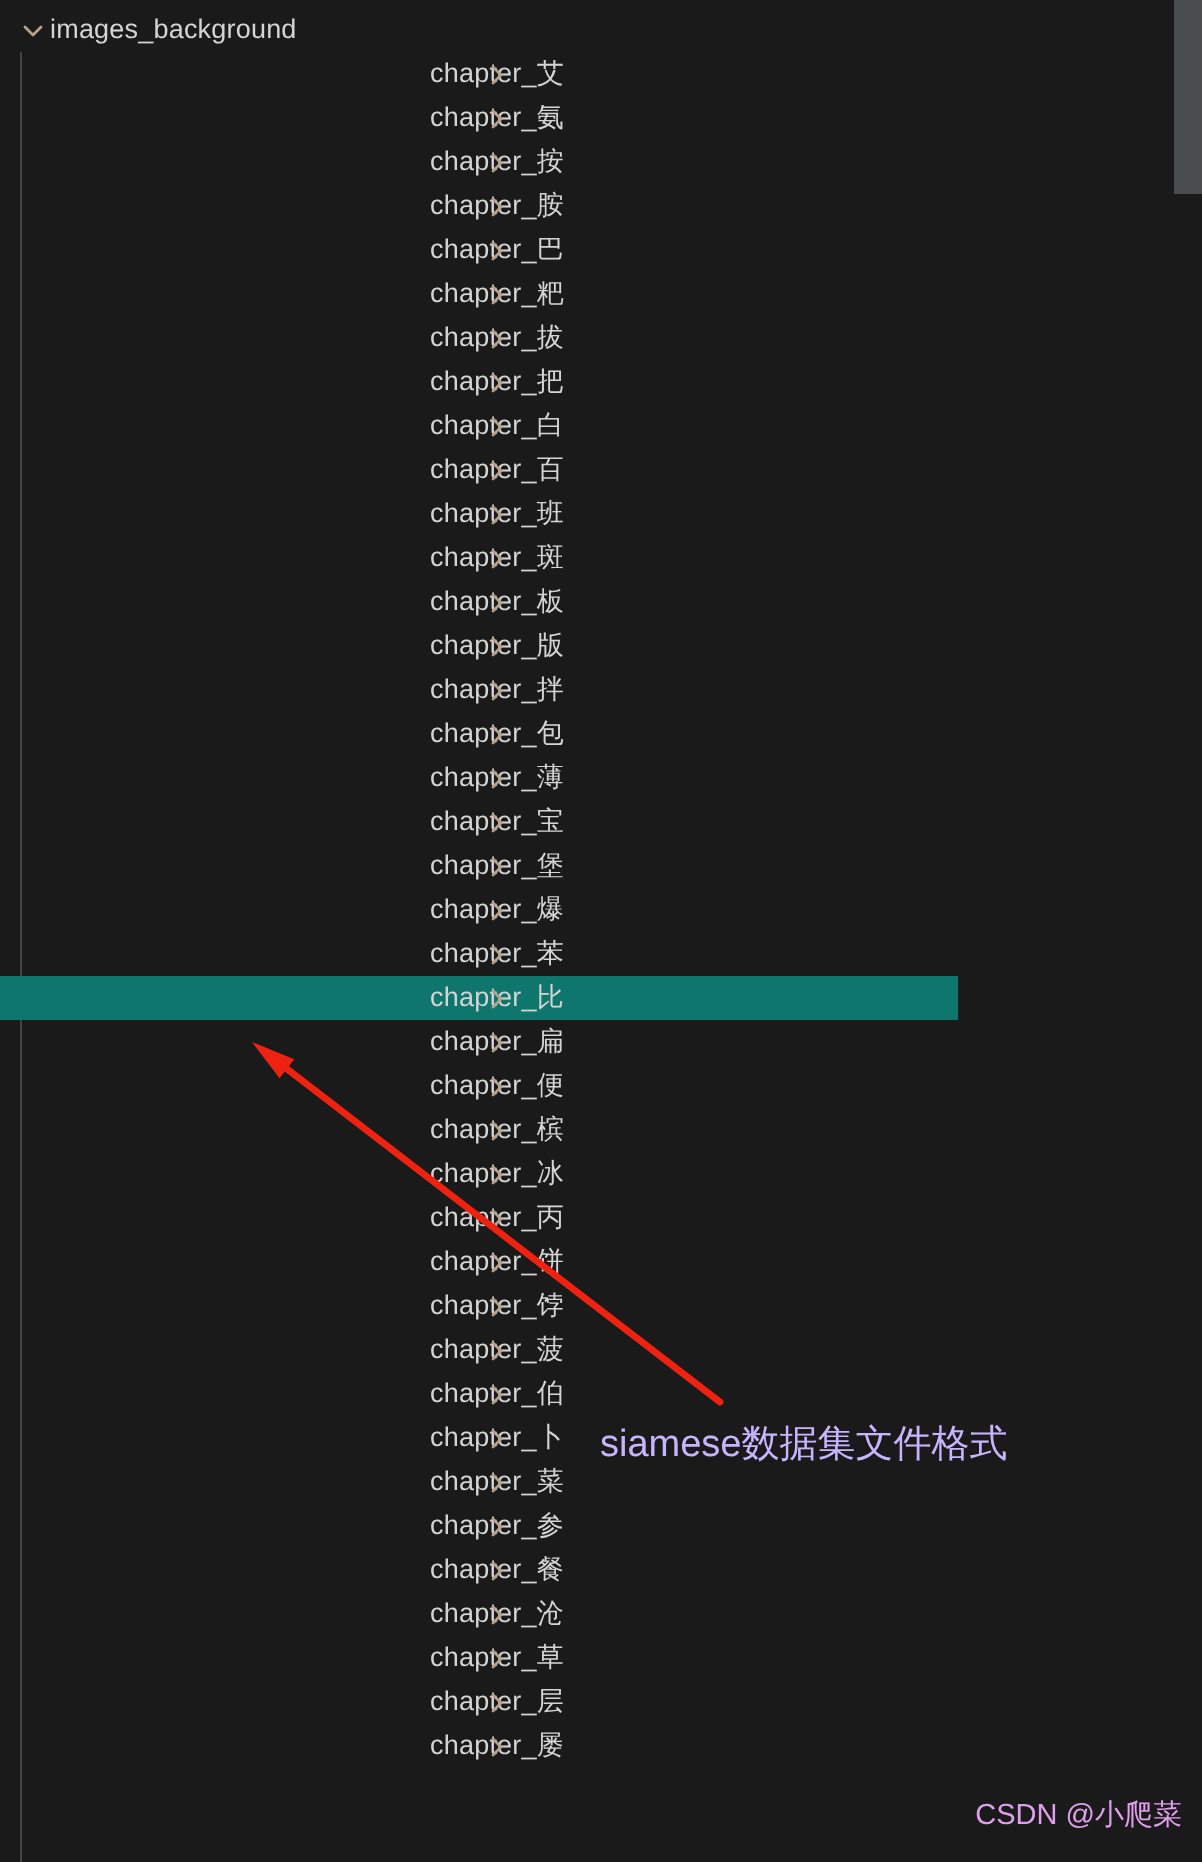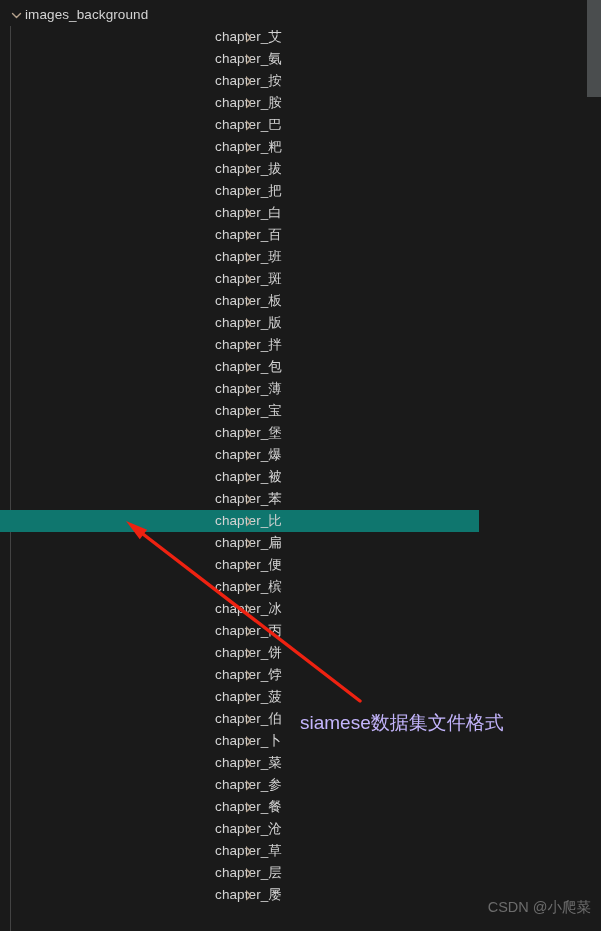--- a/index.html
+++ b/index.html
@@ -124,21 +124,21 @@
     font-size: 19px;
     line-height: 26px;
     font-family: "Liberation Sans", "DejaVu Sans", sans-serif;
   }
 
   
   .watermark {
     position: absolute;
     right: 10px;
     bottom: 14px;
-    color: #737373;
+    color: #f0abfc;
     font-size: 14.5px;
     opacity: 0.92;
   }
 </style>
 </head>
 <body>
 
 <div id="explorer" style="background: rgb(26, 26, 26);">
 
   <div class="tree">
@@ -304,28 +304,20 @@
           </span>
           <span class="label">chapter_堡</span>
         </div>
         <div class="row child">
           <span class="twisty">
             <svg width="11" height="11" viewBox="0 0 11 11">
               <path d="M3.5 1.5 L7.5 5.5 L3.5 9.5"></path>
             </svg>
           </span>
           <span class="label">chapter_爆</span>
-        </div>
-        <div class="row child">
-          <span class="twisty">
-            <svg width="11" height="11" viewBox="0 0 11 11">
-              <path d="M3.5 1.5 L7.5 5.5 L3.5 9.5"></path>
-            </svg>
-          </span>
-          <span class="label">chapter_被</span>
         </div>
         <div class="row child">
           <span class="twisty">
             <svg width="11" height="11" viewBox="0 0 11 11">
               <path d="M3.5 1.5 L7.5 5.5 L3.5 9.5"></path>
             </svg>
           </span>
           <span class="label">chapter_苯</span>
         </div>
         <div class="row child selected" style="background: #0f766e;">

